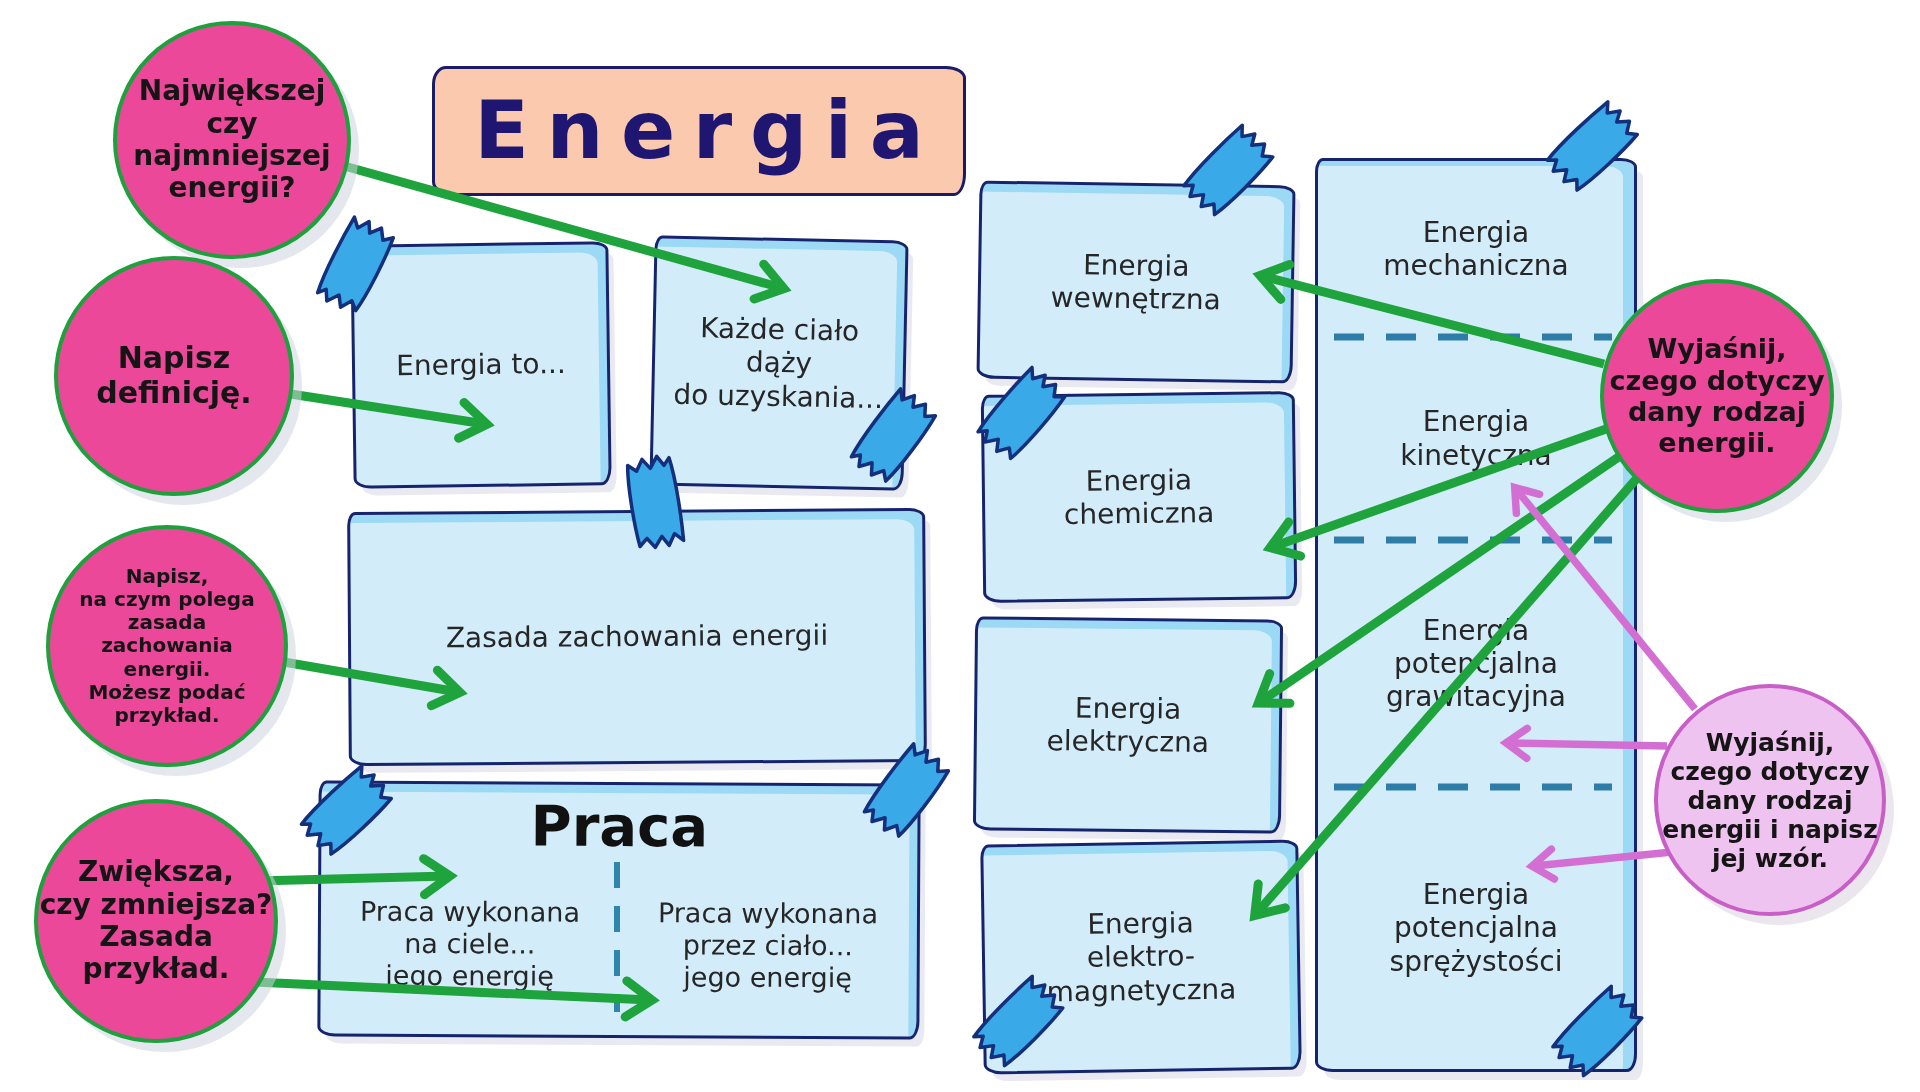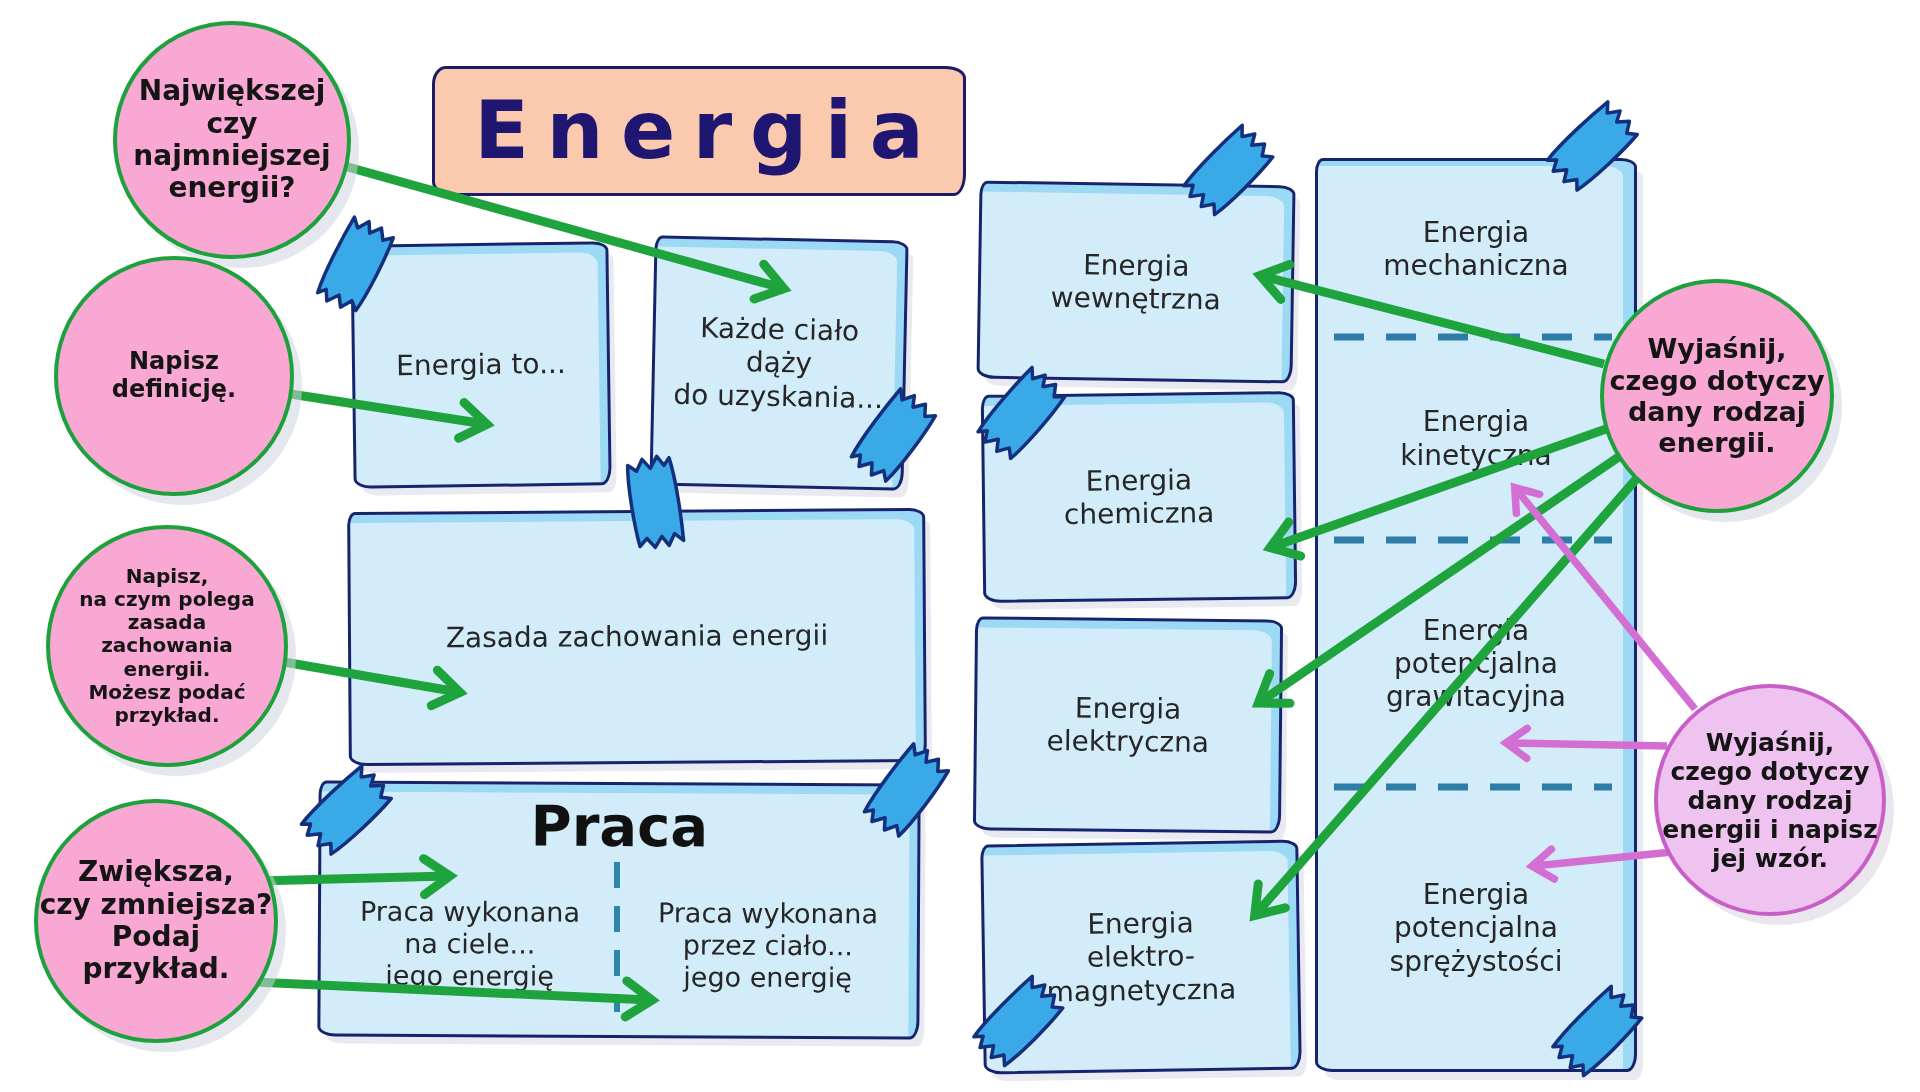--- a/index.html
+++ b/index.html
@@ -39,26 +39,26 @@
 
   .work-title{font-size:56px;font-weight:bold;color:#111;margin-top:14px;line-height:1;}
   .work-cols{flex:1;display:flex;width:100%;align-items:center;}
   .work-col{flex:1;display:flex;align-items:center;justify-content:center;text-align:center;}
   .work-col .note-text{font-size:27px;}
 
   
   .circle{position:absolute;border-radius:50%;display:flex;align-items:center;justify-content:center;
           text-align:center;z-index:3;font-weight:bold;color:#151515;}
   .circle .c-text{white-space:pre-line;line-height:1.16;}
-  .green-c{background:#f9a8d4;border:4px solid #1ea13c;box-shadow:9px 10px 0 -1px rgba(205,212,222,0.55);}
+  .green-c{background:#ec4899;border:4px solid #1ea13c;box-shadow:9px 10px 0 -1px rgba(205,212,222,0.55);}
   .pink-c{background:#efc3ef;border:4px solid #c75fc7;box-shadow:9px 10px 0 -1px rgba(215,205,220,0.5);}
   #circle-largest{left:113px;top:21px;width:230px;height:230px;}
   #circle-largest .c-text{font-size:28px;}
   #circle-definition{left:54px;top:256px;width:232px;height:232px;}
-  #circle-definition .c-text{font-size:24px;}
+  #circle-definition .c-text{font-size:30px;}
   #circle-conservation{left:46px;top:525px;width:234px;height:234px;}
   #circle-conservation .c-text{font-size:20px;}
   #circle-work{left:34px;top:799px;width:236px;height:236px;}
   #circle-work .c-text{font-size:28px;}
   #circle-energy-types{left:1600px;top:279px;width:226px;height:226px;}
   #circle-energy-types .c-text{font-size:27px;}
   #circle-energy-formula{left:1654px;top:684px;width:224px;height:224px;}
   #circle-energy-formula .c-text{font-size:25px;}
 
   
@@ -198,21 +198,21 @@
 na czym polega
 zasada
 zachowania
 energii.
 Możesz podać
 przykład.</div>
   </div>
   <div class="circle green-c" id="circle-work">
     <div class="c-text">Zwiększa,
 czy zmniejsza?
-Podaj przykład.</div>
+Zasada przykład.</div>
   </div>
   <div class="circle green-c" id="circle-energy-types">
     <div class="c-text">Wyjaśnij,
 czego dotyczy
 dany rodzaj
 energii.</div>
   </div>
   <div class="circle pink-c" id="circle-energy-formula">
     <div class="c-text">Wyjaśnij,
 czego dotyczy

